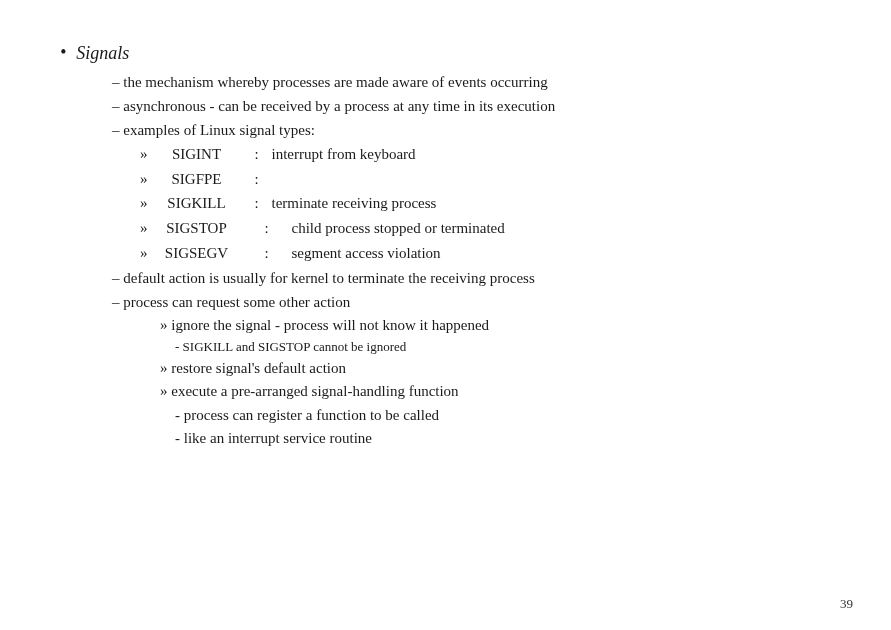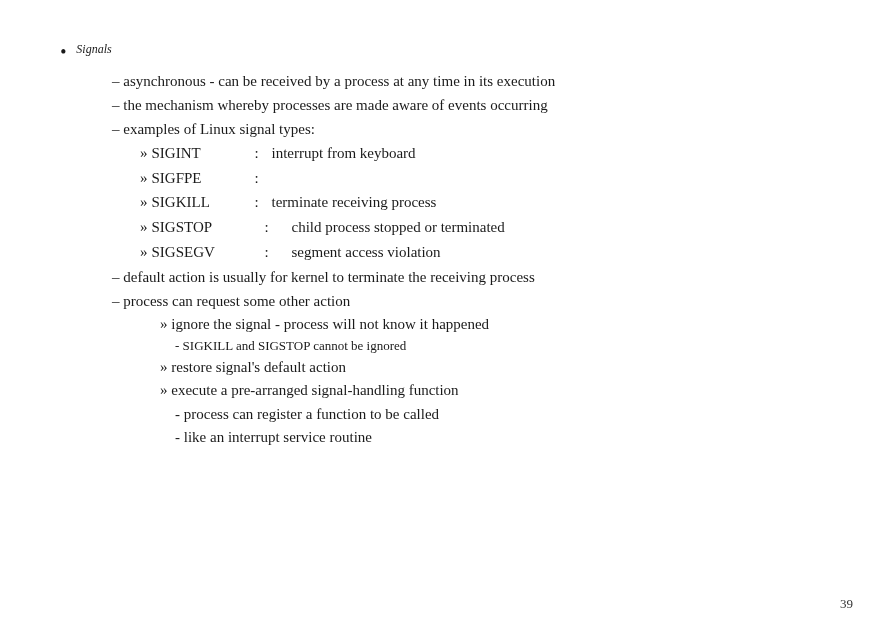--- a/index.html
+++ b/index.html
@@ -39,21 +39,21 @@
 
     .bullet-dot {
       font-size: 18px;
       margin-right: 10px;
       margin-top: -1px;
       font-style: italic;
     }
 
     .bullet-title {
       font-style: italic;
-      font-size: 12px;
+      font-size: 18px;
       font-weight: normal;
     }
 
     .sub-item {
       padding-left: 52px;
       line-height: 1.6;
     }
 
     .signal-table {
       padding-left: 80px;
@@ -65,20 +65,21 @@
       align-items: baseline;
     }
 
     .signal-bullet {
       margin-right: 4px;
     }
 
     .signal-name {
       min-width: 90px;
       display: inline-block;
+      text-align: center;
     }
 
     .signal-colon {
       min-width: 30px;
       display: inline-block;
       text-align: center;
     }
 
     .signal-desc {
       display: inline-block;
@@ -109,22 +110,22 @@
 <body>
 
 <div class="slide-container">
   <div class="content">
 
     <div class="bullet-main">
       <span class="bullet-dot">•</span>
       <span class="bullet-title">Signals</span>
     </div>
 
+    <div class="sub-item">– the mechanism whereby processes are made aware of events occurring</div>
     <div class="sub-item">– asynchronous - can be received by a process at any time in its execution</div>
-    <div class="sub-item">– the mechanism whereby processes are made aware of events occurring</div>
     <div class="sub-item">– examples of Linux signal types:</div>
 
     <div class="signal-table">
 
       <div class="signal-row">
         <span class="signal-bullet">»</span>
         <span class="signal-name">SIGINT</span>
         <span class="signal-colon">:</span>
         <span class="signal-desc">interrupt from keyboard</span>
       </div>

